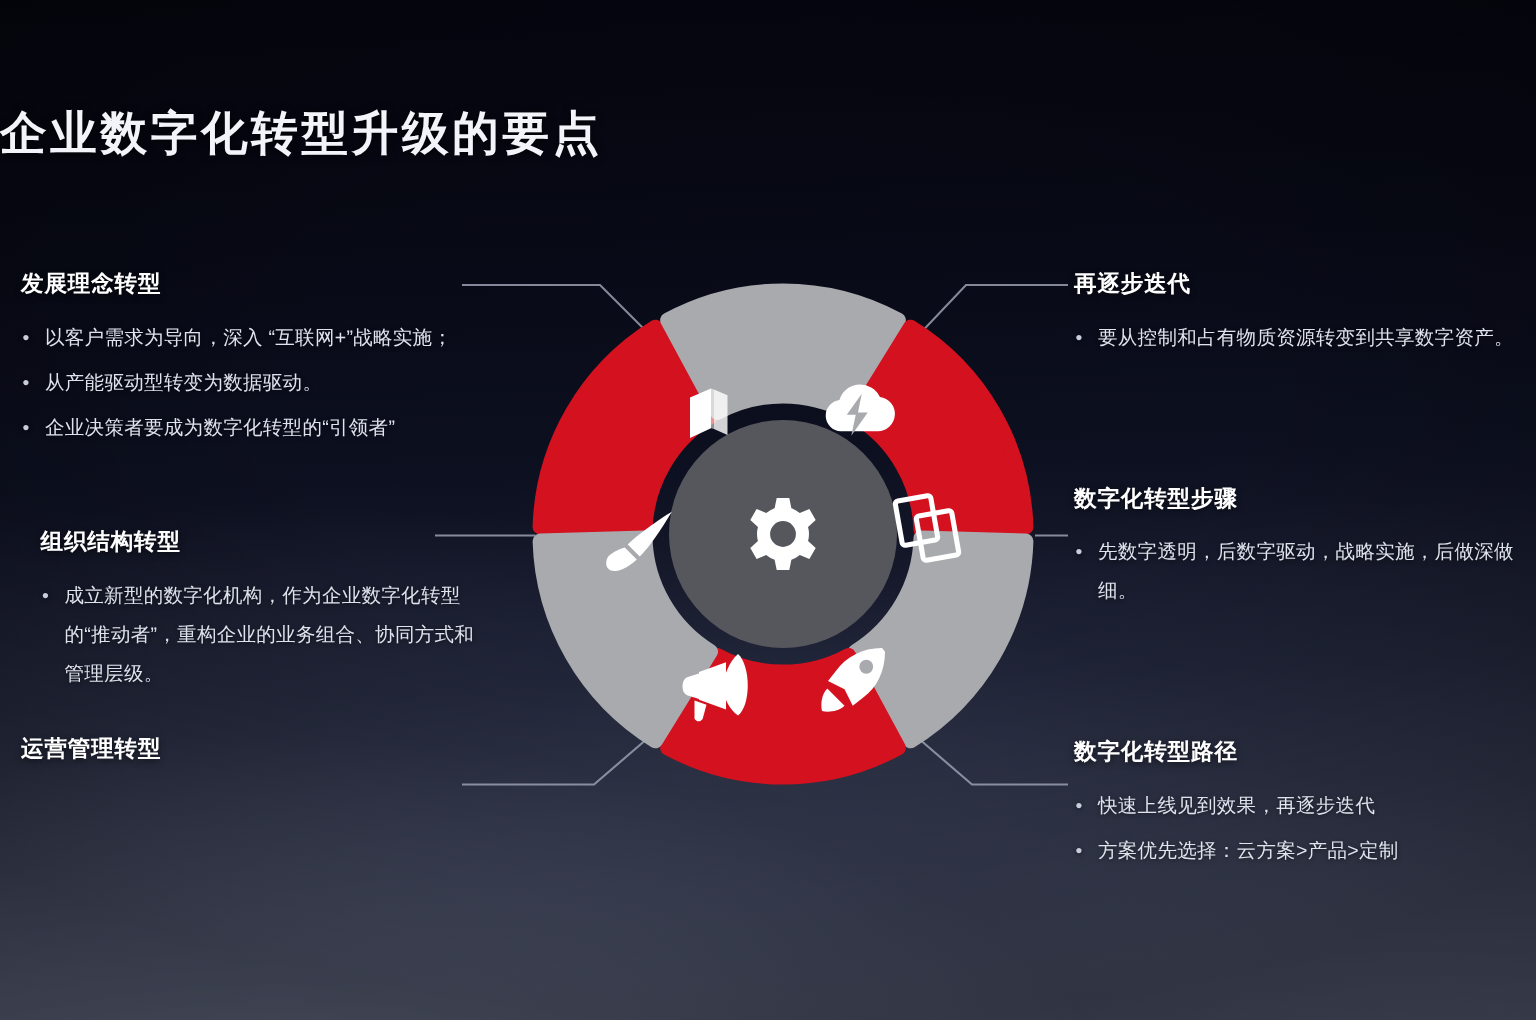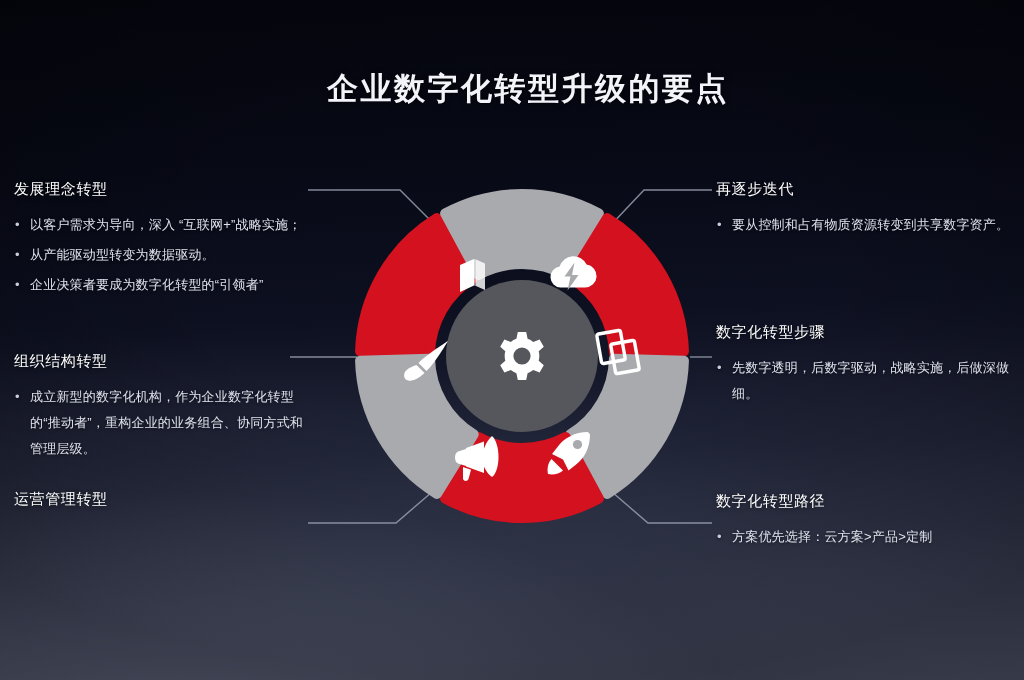--- a/index.html
+++ b/index.html
@@ -21,34 +21,33 @@
   }
   #vignette {
     position:absolute; inset:0;
     background:radial-gradient(75% 60% at 50% 40%, rgba(0,0,0,0) 40%, rgba(0,0,0,0.35) 100%);
     pointer-events:none;
   }
 
   
   #title {
     position:absolute; top:68px; left:0; width:1024px;
-    text-align:center;
+    text-align:left;
     font-size:31px; font-weight:bold;
     letter-spacing:2.5px;
     color:#f2f4fa;
     text-shadow:0 1px 6px rgba(0,0,0,0.75);
-    padding-left:32px;
   }
 
   
   .block { position:absolute; width:302px; }
   .block.left  { left:14px; }
   .block.right { left:716px; }
   .block h3 {
-    font-size:15px; font-weight:normal; color:#ffffff;
+    font-size:15px; font-weight:bold; color:#ffffff;
     letter-spacing:0.6px; margin-bottom:13px;
     text-shadow:0 1px 4px rgba(0,0,0,0.6);
   }
   .block ul { list-style:none; }
   .block li {
     position:relative;
     padding-left:16px;
     font-size:13px;
     line-height:26px;
     color:#dfe3ee;
@@ -56,21 +55,21 @@
     letter-spacing:0.2px;
     text-shadow:0 1px 3px rgba(0,0,0,0.5);
   }
   .block li::before {
     content:"•";
     position:absolute; left:1px; top:0;
     color:#c8cddb; font-size:13px;
   }
 
   #blk-dev   { top:180px; }
-  #blk-org   { top:352px; }
+  #blk-org   { top:352px;margin-left:13px; }
   #blk-ops   { top:490px; }
   #blk-ext   { top:180px; }
   #blk-steps { top:323px; }
   #blk-path  { top:492px; }
 
   
   #connectors { position:absolute; inset:0; pointer-events:none; }
 
   
   #wheel {
@@ -139,20 +138,21 @@
   <div class="block right" id="blk-steps">
     <h3>数字化转型步骤</h3>
     <ul>
       <li>先数字透明，后数字驱动，战略实施，后做深做细。</li>
     </ul>
   </div>
 
   <div class="block right" id="blk-path">
     <h3>数字化转型路径</h3>
     <ul>
+      <li>快速上线见到效果，再逐步迭代</li>
       <li>方案优先选择：云方案&gt;产品&gt;定制</li>
     </ul>
   </div>
 
   <div id="wheel">
     <svg width="340" height="340" viewBox="0 0 340 340">
       <defs>
 
         <g id="wedge">
           <path d="M -76.9 -142.6

